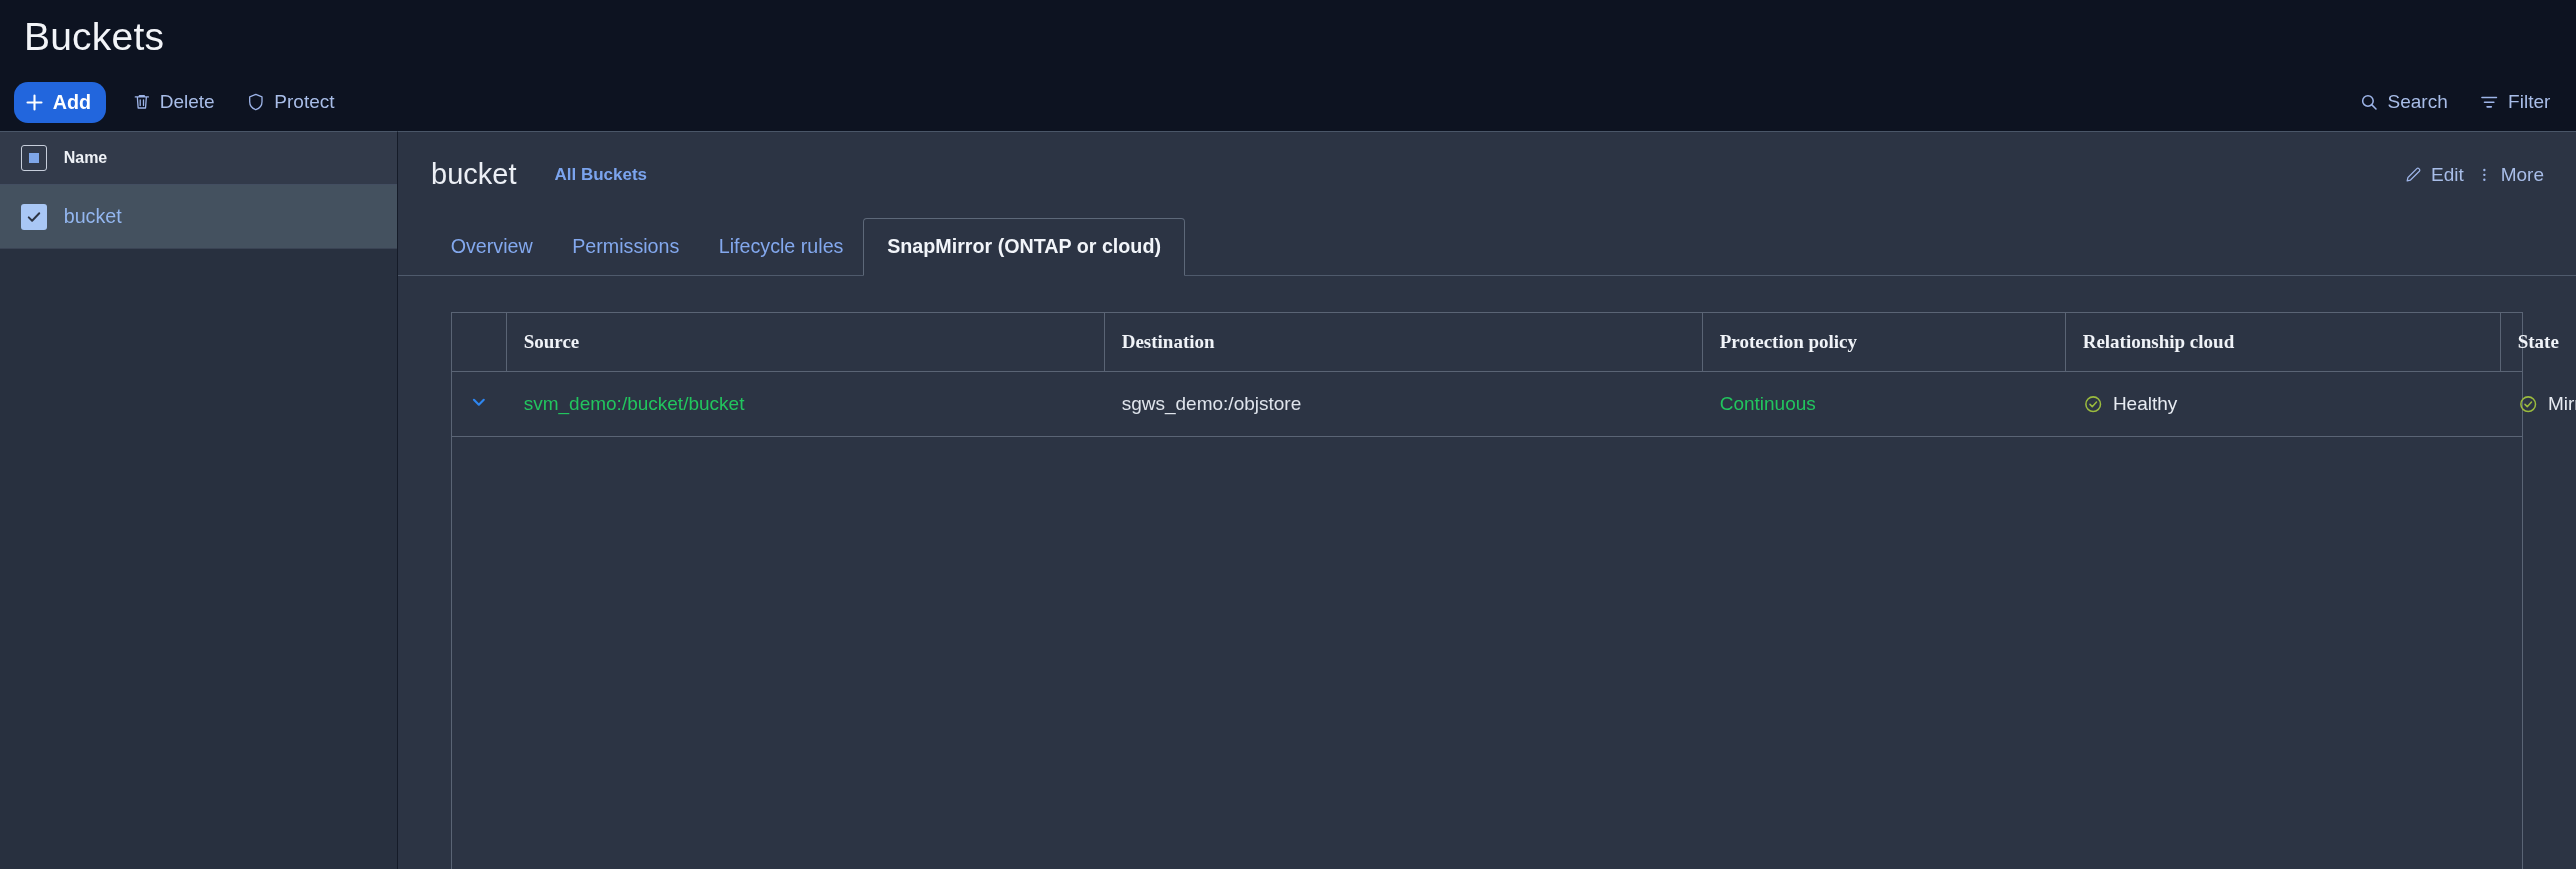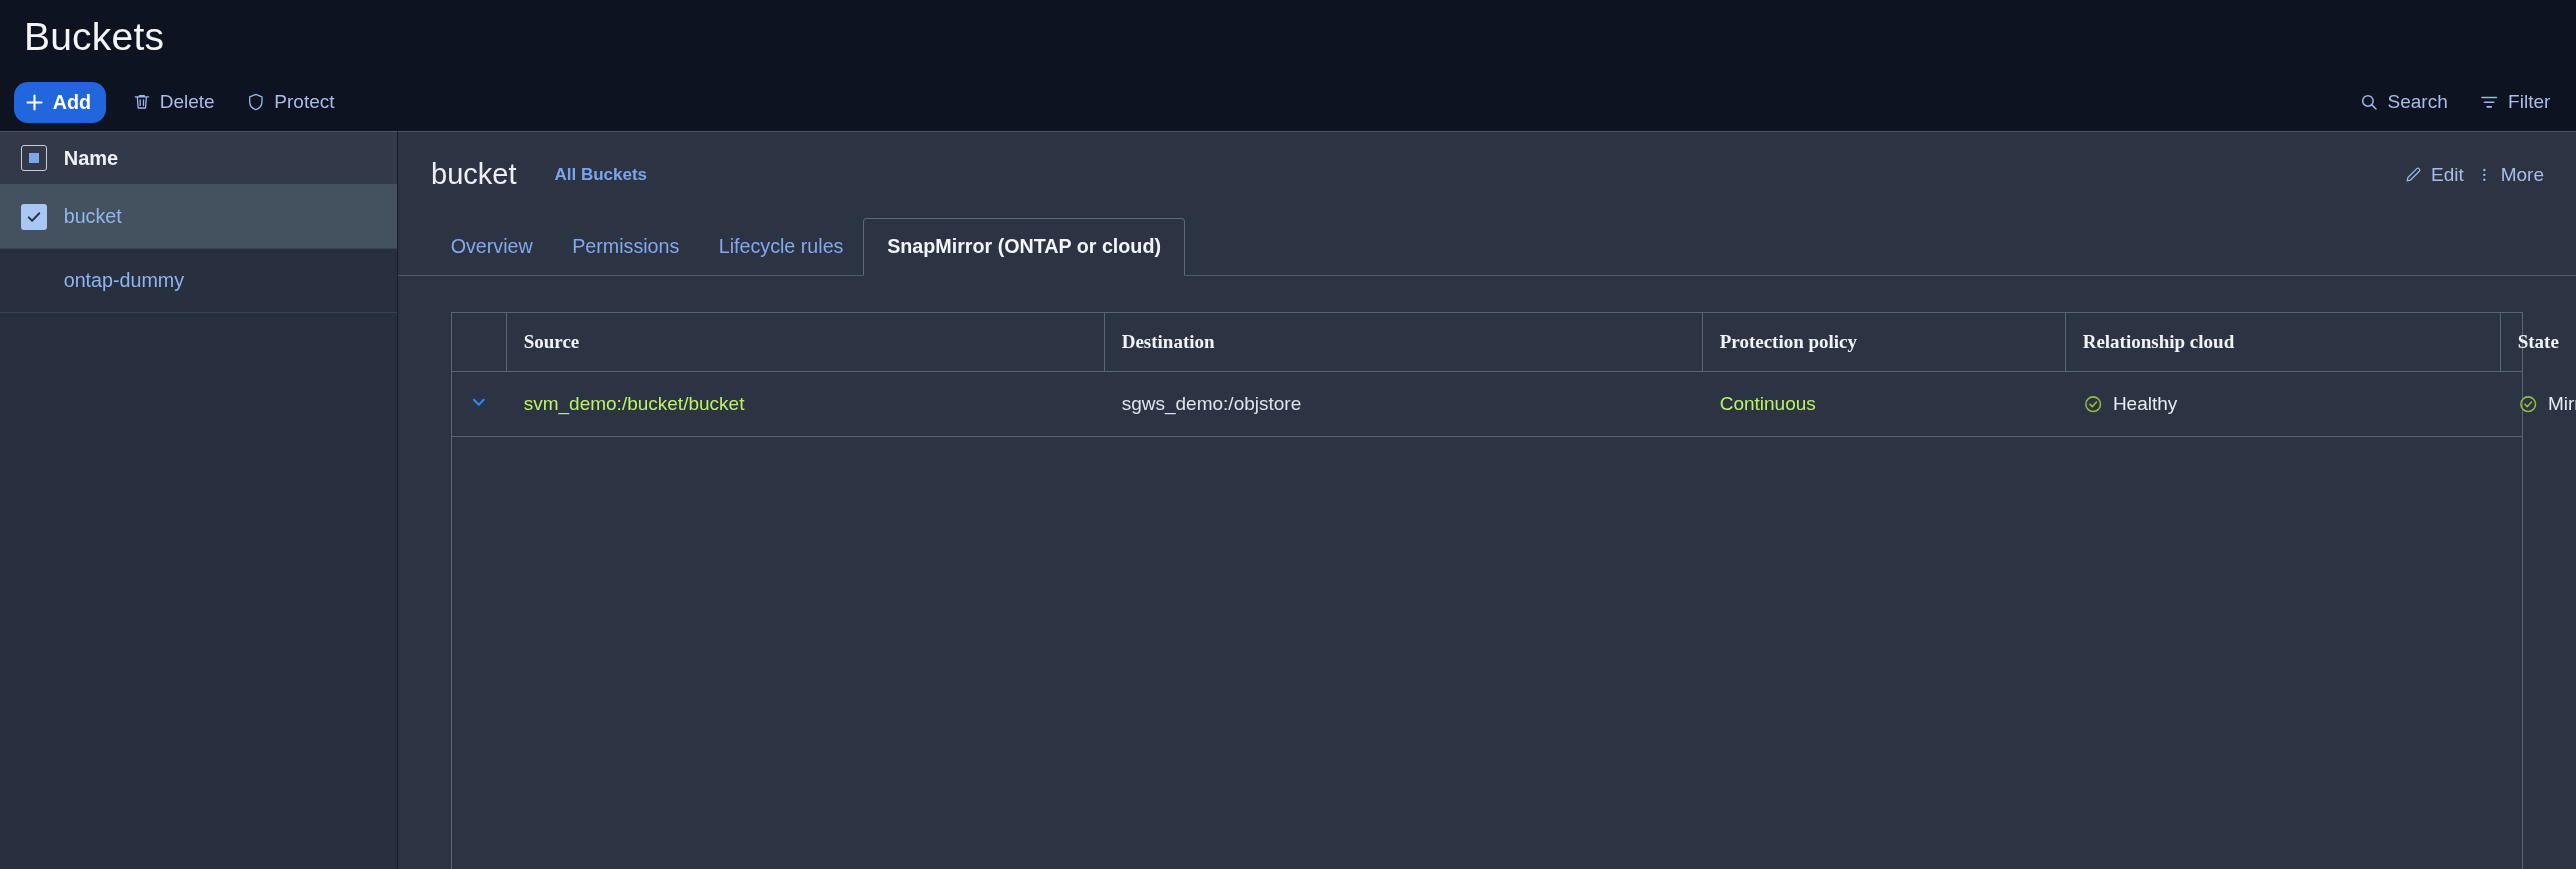--- a/index.html
+++ b/index.html
@@ -86,21 +86,21 @@
   .list-head {
     height: 53px;
     display: flex;
     align-items: center;
     gap: 16.7px;
     padding: 0 21px;
     background: #323a4a;
     border-bottom: 0.8px solid #434e61;
   }
   .list-head .col-name {
-    font-size: 20px;
+    font-size: 16px;
     font-weight: 700;
     color: #eef1f6;
   }
   .list-row {
     height: 64px;
     display: flex;
     align-items: center;
     gap: 16.7px;
     padding: 0 21px;
     border-bottom: 0.8px solid #3a4354;
@@ -235,21 +235,21 @@
   .smtable tr.data-row td:last-child  { border-right: 0.8px solid #5a6475; }
   .smtable td.filler { border-bottom: none; height: auto; }
   .smtable tr.filler-row td:first-child { border-left: 0.8px solid #5a6475; }
   .smtable tr.filler-row td:last-child  { border-right: 0.8px solid #5a6475; }
   .col-exp { width: 55px; }
   .col-src { width: 598px; }
   .col-dst { width: 598px; }
   .col-pol { width: 363px; }
   .col-hlt { width: 435px; }
 
-  .cell-link { color: #bef264; cursor: pointer; }
+  .cell-link { color: #22c55e; cursor: pointer; }
   .status-cell { display: flex; align-items: center; gap: 9.8px; }
   .status-cell .txt { color: #e7ebf2; }
   .exp-btn { cursor: pointer; display: inline-flex; }
 </style>
 </head>
 <body>
 
 <div class="page-header">
   <div class="page-title">Buckets</div>
 </div>
@@ -318,24 +318,20 @@
 
     <div class="list-row selected">
       <span class="cb checked">
         <svg width="18" height="18" viewBox="0 0 24 24" fill="none" stroke="#2c3444" stroke-width="2.6" stroke-linecap="round" stroke-linejoin="round">
             <path d="M5 12.5l4.5 4.5L19 7"></path>
           </svg>
       </span>
       <span class="row-label">bucket</span>
     </div>
 
-    <div class="list-row">
-      <span class="cb empty"></span>
-      <span class="row-label">ontap-dummy</span>
-    </div>
 
     <div class="list-rest"></div>
   </div>
 
   <div class="detail-pane">
 
     <div class="detail-head">
       <span class="obj-title">bucket</span>
       <span class="breadcrumb-link">All Buckets</span>
       <span class="spacer"></span>

